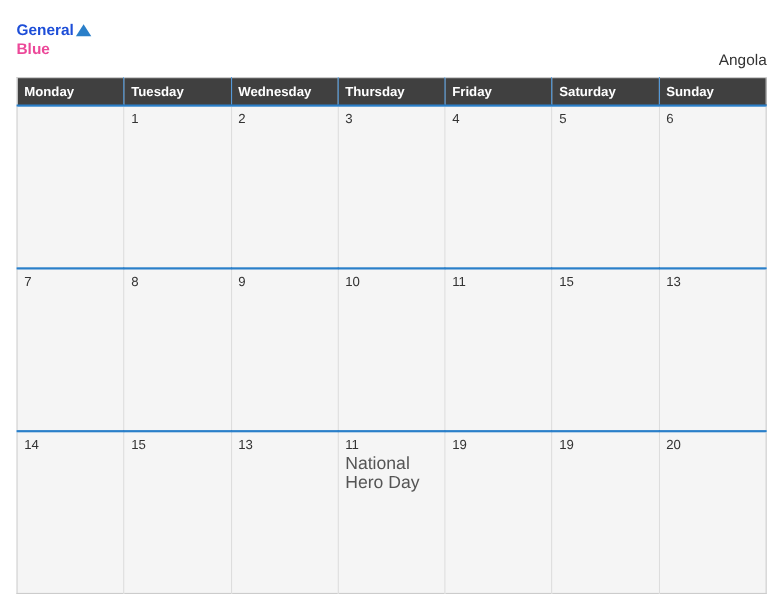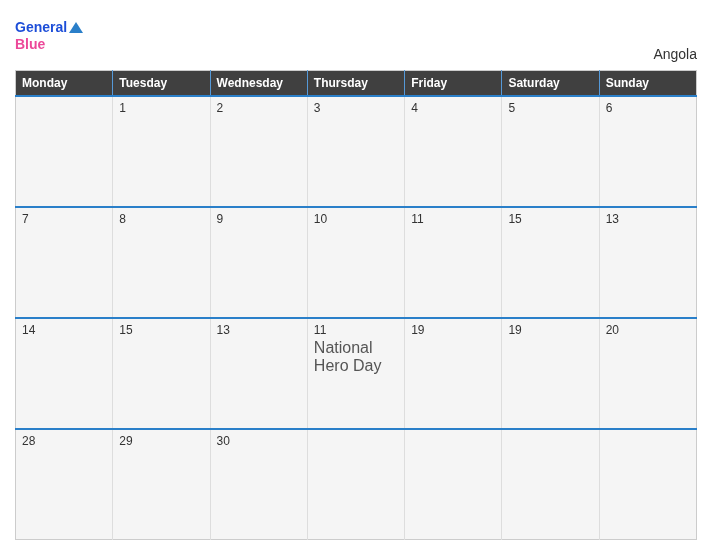--- a/index.html
+++ b/index.html
@@ -226,29 +226,14 @@
         <td>
           <span class="day-number">19</span>
         </td>
         <td>
           <span class="day-number">19</span>
         </td>
         <td>
           <span class="day-number">20</span>
         </td>
       </tr>
-      <tr>
-        <td>
-          <span class="day-number">28</span>
-        </td>
-        <td>
-          <span class="day-number">29</span>
-        </td>
-        <td>
-          <span class="day-number">30</span>
-        </td>
-        <td></td>
-        <td></td>
-        <td></td>
-        <td></td>
-      </tr>
     </tbody>
 </table>
 
 </body></html>

